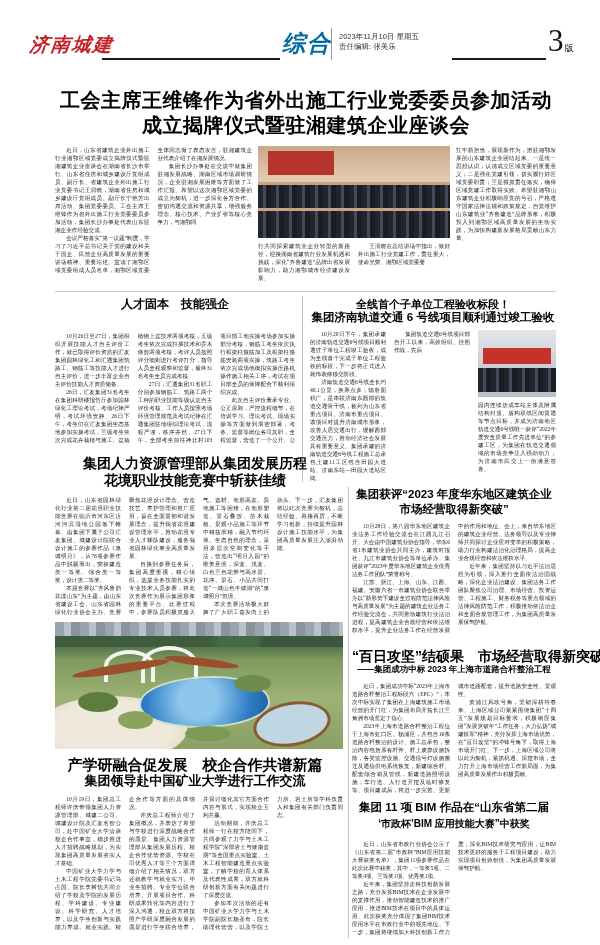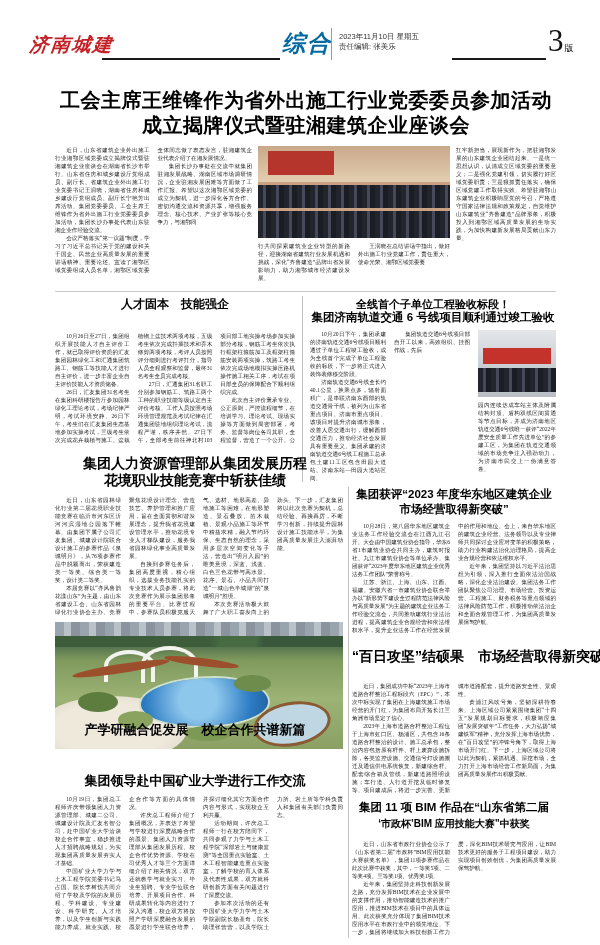--- a/index.html
+++ b/index.html
@@ -139,41 +139,42 @@
     <div class="g-ribbon" style="left:38%;top:28%;width:26%;height:6%;transform:rotate(7deg);"></div>
     <div class="g-pond"></div>
     <div class="g-plant" style="left:8%;top:55%;width:14%;height:16%;background:#5d7d3e;"></div>
     <div class="g-plant" style="left:22%;top:70%;width:12%;height:14%;background:#8aa45f;"></div>
     <div class="g-plant" style="left:62%;top:42%;width:13%;height:13%;background:#6e8d4c;"></div>
     <div class="g-plant" style="left:78%;top:58%;width:14%;height:15%;background:#9db377;"></div>
     <div class="g-plant" style="left:45%;top:82%;width:16%;height:12%;background:#7d9a55;"></div>
     <div class="g-sign"></div>
   </div>
 
-  <div class="abs kicker" style="left:55px;top:721px;width:280px;font-size:13px;">产学研融合促发展　校企合作共谱新篇</div>
+  <div class="abs kicker" style="left:55px;top:756px;width:280px;font-size:15px;">产学研融合促发展　校企合作共谱新篇</div>
   <div class="abs hl" style="left:55px;top:772px;width:280px;font-size:13px;">集团领导赴中国矿业大学进行工作交流</div>
   <div class="abs body c4" style="left:55px;top:795px;width:288px;height:143px;">
     <p>10月19日，集团总工程师许庆带领集团人力资源管理部、城建二公司、城建设计院及汇友名智公司，赴中国矿业大学洽谈校企合作事宜，稳步推进人才招聘战略规划，为实现集团高质量发展夯实人才基础。</p>
     <p>中国矿业大学力学与土木工程学院党委书记马占国、院长李树忱共同介绍了学校及学院的发展历程、学科建设、专业建设、科学研究、人才培养，以及学生创新与实践能力养成、就业实践、校企合作等方面的具体情况。</p>
     <p>许庆总工程师介绍了集团概况，并表达了希望与学校进行深度战略合作的愿景。集团人力资源管理部从集团发展历程、校企合作优势资源、学校在司优秀人才等三个方面详细介绍了相关情况，双方还就教学与就业实习、毕业生招聘、专业学位联合培养、开展项目合作、科研成果转化等内容进行了深入沟通，校企双方将按照产学研深度融合发展的愿景进行学生联合培养，并探讨细化其它方面合作内容与形式，实现校企互利共赢。</p>
     <p>活动期间，许庆总工程师一行在校方陪同下，共同参观了力学与土木工程学院“深部岩土与健康监测”等全国重点实验室、土木工程智能建造重点实验室，了解学校的育人体系及代表性成果，双方就科研创新方面有关问题进行了深度交流。</p>
     <p>参加本次活动的还有中国矿业大学力学与土木学院副院长杨圣奇，院长助理张营营，以及学院土力所、岩土所等学科负责人和集团有关部门负责同志。</p>
   </div>
 
   <div class="abs vline" style="left:348px;top:487px;height:451px;"></div>
 
   <div class="abs hl" style="left:352px;top:487px;width:204px;font-size:11.5px;">集团获评“2023 年度华东地区建筑企业</div>
   <div class="abs hl" style="left:352px;top:502px;width:204px;font-size:11.5px;">市场经营取得新突破”</div>
   <div class="abs body c2" style="left:352px;top:522px;width:204px;height:118px;">
     <p>10月28日，第八届华东地区建筑企业法务工作经验交流会在江西九江召开。大会由中国建筑业协会指导，华东6省1市建筑业协会共同主办，建筑时报社、九江市建筑业协会等单位承办。集团获评“2023年度华东地区建筑企业优秀法务工作团队”荣誉称号。</p>
     <p>江苏、浙江、上海、山东、江西、福建、安徽六省一市建筑业协会联合举办以“新形势下建设全过程防范法律风险与高质量发展”为主题的建筑企业法务工作经验交流会，共同推动建筑行业法治进程，提高建筑企业合规经营和依法维权水平，提升企业法务工作在经营发展中的作用和地位。会上，来自华东地区的建筑企业经营、法务领导以及专业律师共同探讨企业应对变革的积极策略，助力行业构建法治化治理格局，提高企业合规经营和依法维权水平。</p>
     <p>近年来，集团坚持以习近平法治思想为引领，深入推行全面依法治国战略，深化企业法治建设。集团法务工作团队聚焦公司治理、市场经营、投资运营、工程施工、财务税务等重点领域的法律风险防范工作，积极推动依法治企和全面合规管理工作，为集团高质量发展保驾护航。</p>
   </div>
 
   <div class="abs hl" style="left:352px;top:648px;width:204px;font-size:14px;">“百日攻坚”结硕果　市场经营取得新突破</div>
+  <div class="abs hl" style="left:352px;top:664px;width:204px;font-size:8.5px;">——集团成功中标 2023 年上海市道路合杆整治工程</div>
   <div class="abs body c2" style="left:352px;top:682px;width:204px;height:112px;">
     <p>近日，集团成功中标“2023年上海市道路合杆整治工程标段六（EPC）”，本次中标实现了集团在上海建筑施工市场经营的开门红，为集团布局开拓长江三角洲市场坚定了信心。</p>
     <p>2023年上海市道路合杆整治工程位于上海市虹口区、杨浦区，共包含16条道路合杆整治的设计、施工总承包，整治内容包括原有杆件、杆上废弃设施拆除，各类监控设施、交通信号灯设施搬迁及通信供电系统恢复，新建综合杆、配套综合箱及管线，新建道路照明设施；车行道、人行道开挖及临时修复等。项目建成后，将进一步完善、更新城市道路配套，提升道路安全性、景观性。</p>
     <p>黄浦江风吹号角，坚韧深耕待春来。上海区域公司紧紧围绕集团“十四五”发展规划目标要求，积极响应集团“发展突破年”工作任务，大力弘扬“城建铁军”精神，充分发挥上海市场优势，在“百日攻坚”的冲锋号角下，取得上海市场开门红。下一步，上海区域公司将以此为契机，紧抓机遇、深挖市场，全力打开上海市场经营工作新局面，为集团高质量发展作出积极贡献。</p>
   </div>
 
   <div class="abs hl" style="left:352px;top:800px;width:204px;font-size:11.5px;">集团 11 项 BIM 作品在“山东省第二届</div>
   <div class="abs hl" style="left:352px;top:817px;width:204px;font-size:10px;">‘市政杯’BIM 应用技能大赛”中获奖</div>
   <div class="abs body c2" style="left:352px;top:840px;width:204px;height:98px;">
     <p>近日，山东省市政行业协会公示了《山东省第二届“市政杯”BIM应用技能大赛获奖名单》，集团11项参赛作品在此次比赛中获奖，其中，一等奖5项、二等奖4项、三等奖1项、优秀奖1项。</p>

